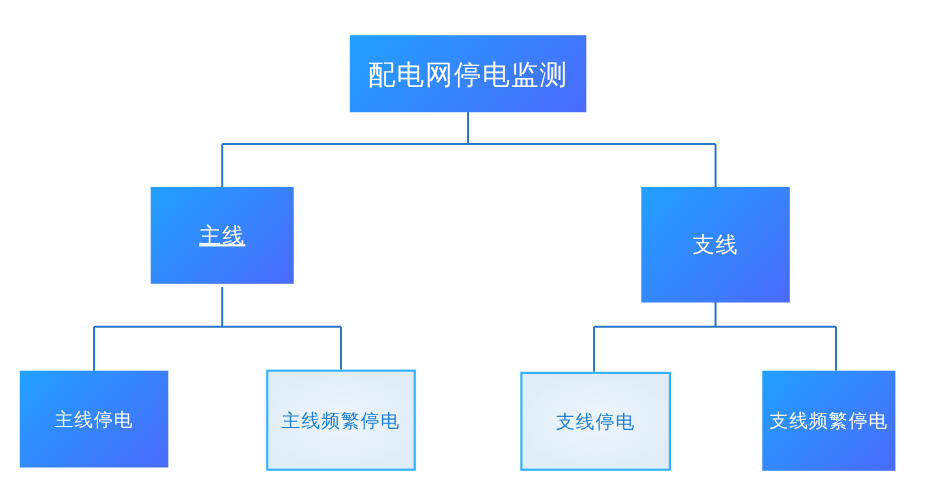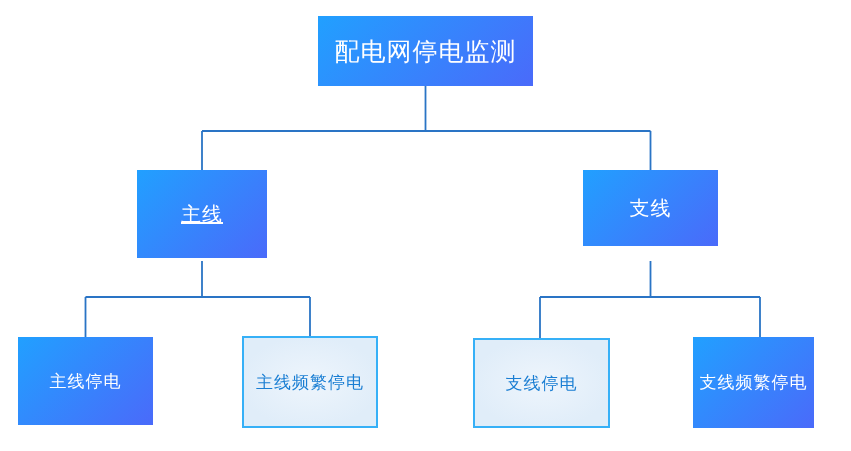--- a/index.html
+++ b/index.html
@@ -36,25 +36,25 @@
   }
   .node.solid {
     background: linear-gradient(135deg, #21a0ff 0%, #4a6afa 100%);
     color: #ffffff;
   }
   .node.light {
     background: radial-gradient(ellipse at center, #eef5fc 0%, #e0edf9 75%);
     border: 2px solid #36b0f7;
     color: #1a7ed3;
   }
-  .node.root   { left: 318px; top: 16px;  width: 215px; height: 70px; font-size: 25px; }
+  .node.root   { left: 318px; top: 32px;  width: 215px; height: 70px; font-size: 25px; }
   .node.lvl1   { font-size: 20px; }
   .node.leaf   { font-size: 17px; }
   .node.main           { left: 137px; top: 170px; width: 130px; height: 88px; text-decoration: underline; }
-  .node.branch         { left: 583px; top: 170px; width: 135px; height: 76px; }
+  .node.branch         { left: 583px; top: 170px; width: 135px; height: 105px; }
   .node.main-outage    { left: 18px;  top: 337px; width: 135px; height: 88px; }
   .node.main-frequent  { left: 242px; top: 336px; width: 136px; height: 92px; }
   .node.branch-outage  { left: 473px; top: 338px; width: 137px; height: 90px; }
   .node.branch-frequent{ left: 693px; top: 337px; width: 121px; height: 91px; }
 </style>
 </head>
 <body>
 
 <div class="canvas">
 

